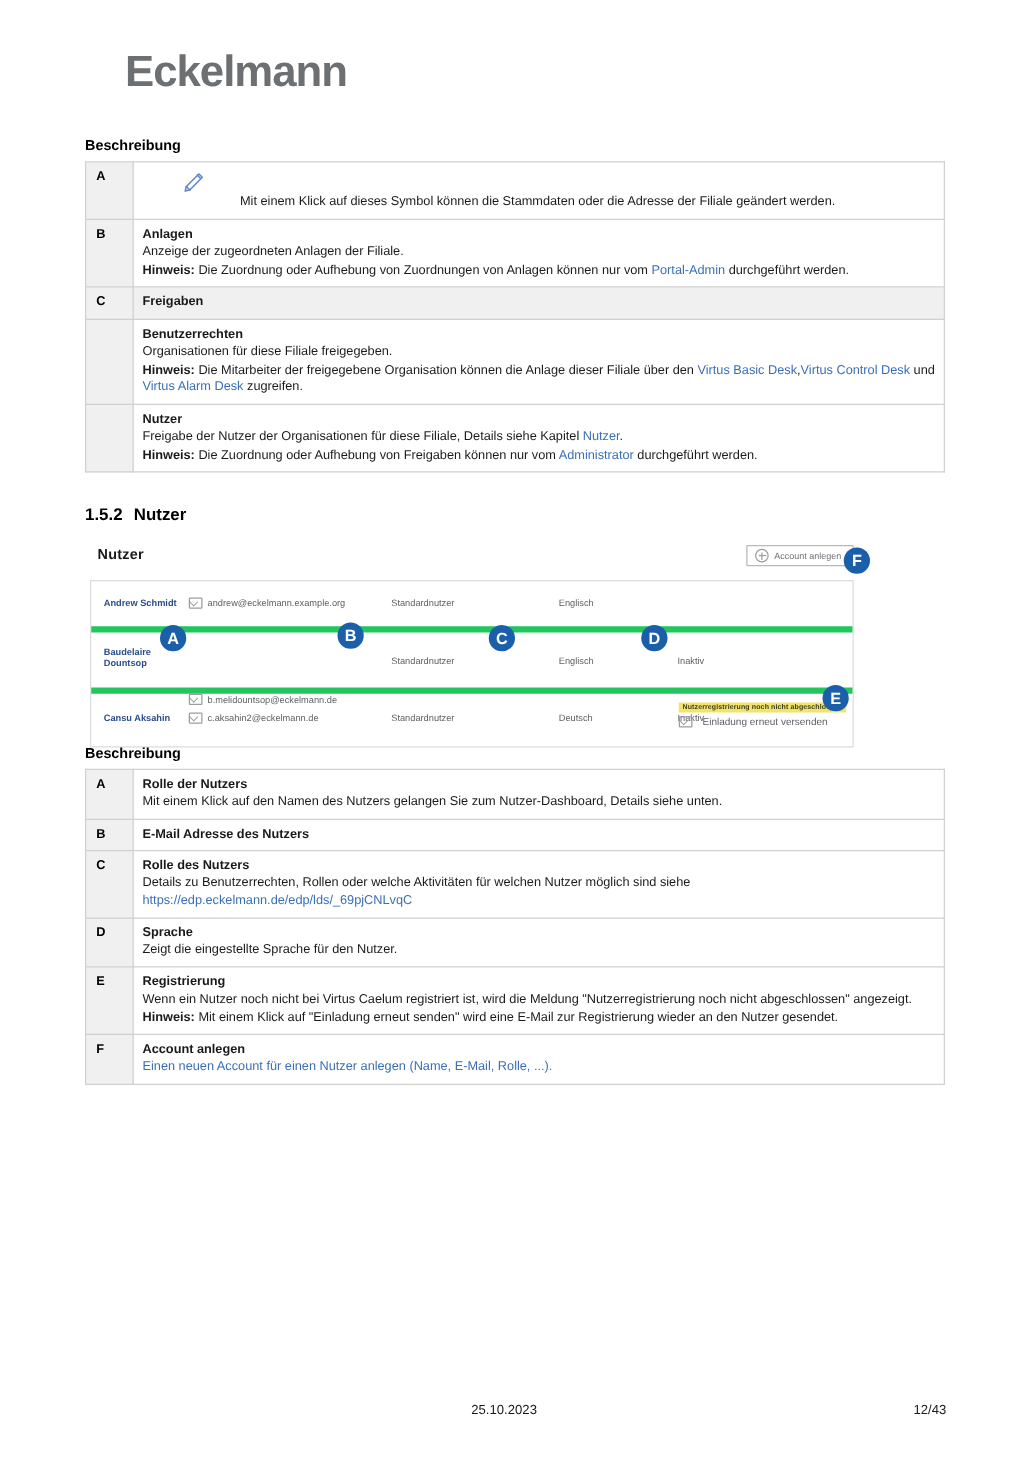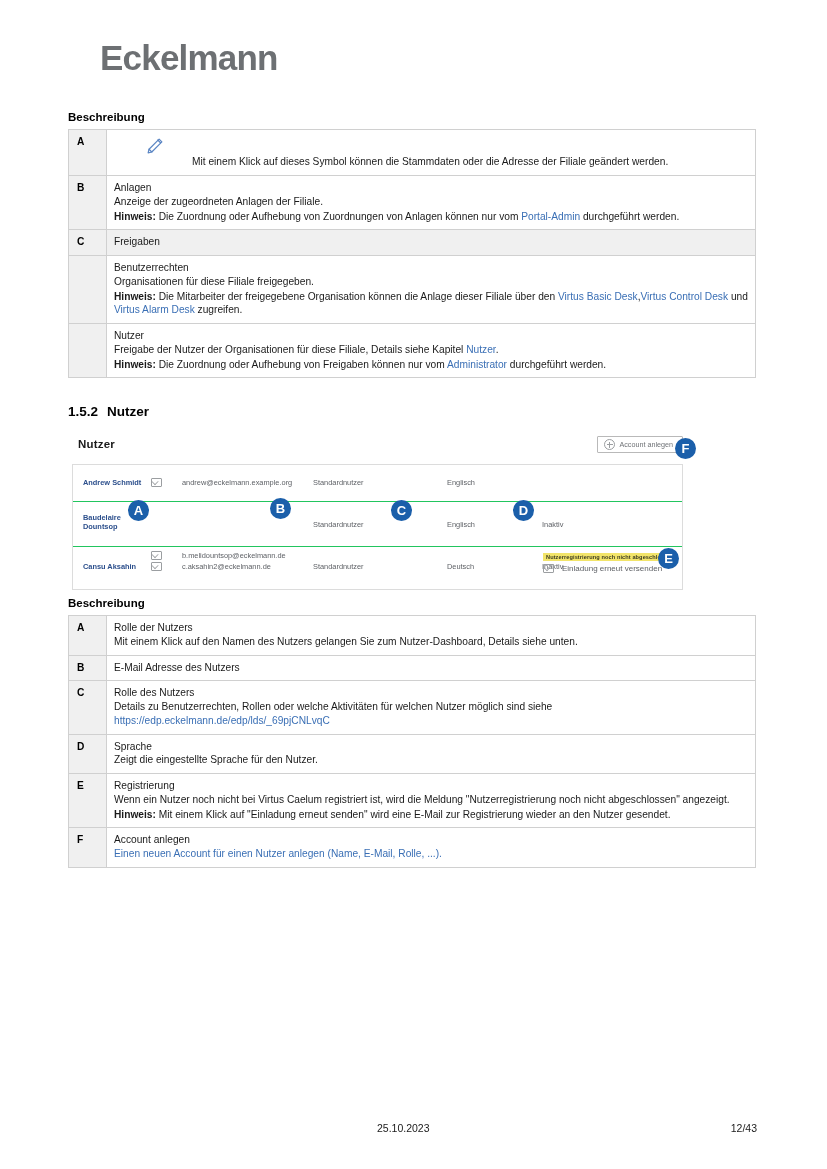--- a/index.html
+++ b/index.html
@@ -76,21 +76,21 @@
   .desc-table td.key {
     width: 22px;
     background: #f0f0f0;
     font-weight: bold;
     text-align: left;
     padding-left: 8px;
     color: #000;
   }
   .desc-table tr.shaded td { background: #f0f0f0; }
   .desc-table .bold { font-weight: bold; }
-  .desc-table .lead { font-weight: normal; display: block; }
+  .desc-table .lead { font-weight: bold; display: block; }
   .lnk { color: #3a6fb5; }
   .para { margin: 0; }
   .para + .para { margin-top: 1px; }
   .spaced { margin-top: 6px; }
 
   .pencil-row-inner {
     display: block;
     position: relative;
     min-height: 34px;
   }
@@ -162,34 +162,34 @@
   .create-btn .plus::after { top: 1.5px; bottom: 1.5px; left: 3.5px; width: 1px; }
 
   .shot-table {
     border: 1px solid #dcdcdc;
     background: #fff;
     box-sizing: border-box;
     width: 611px;
   }
   .shot-row {
     position: relative;
-    border-bottom: 1px solid #22c55e;
+    border-bottom: 5px solid #22c55e;
     height: 36px;
   }
   .shot-row:last-child { border-bottom: none; height: 42px; }
   .shot-row.tall { height: 44px; }
 
   .cell {
     position: absolute;
     font-size: 7.4px;
     color: #5e6166;
     white-space: nowrap;
   }
   .c-name { left: 10px; color: #2c4f8c; font-weight: bold; font-size: 7.4px; line-height: 1.25; }
-  .c-mail { left: 78px; display: flex; align-items: center; gap: 20px; }
+  .c-mail { left: 78px; display: flex; align-items: center; gap: 4px; }
   .c-role { left: 240px; }
   .c-lang { left: 374px; }
   .c-state { left: 452px; padding-left: 17px; }
   .c-reg { left: 470px; }
 
   .mail-ico {
     display: inline-block;
     width: 9px;
     height: 7px;
     border: 1px solid #9b9ea1;

